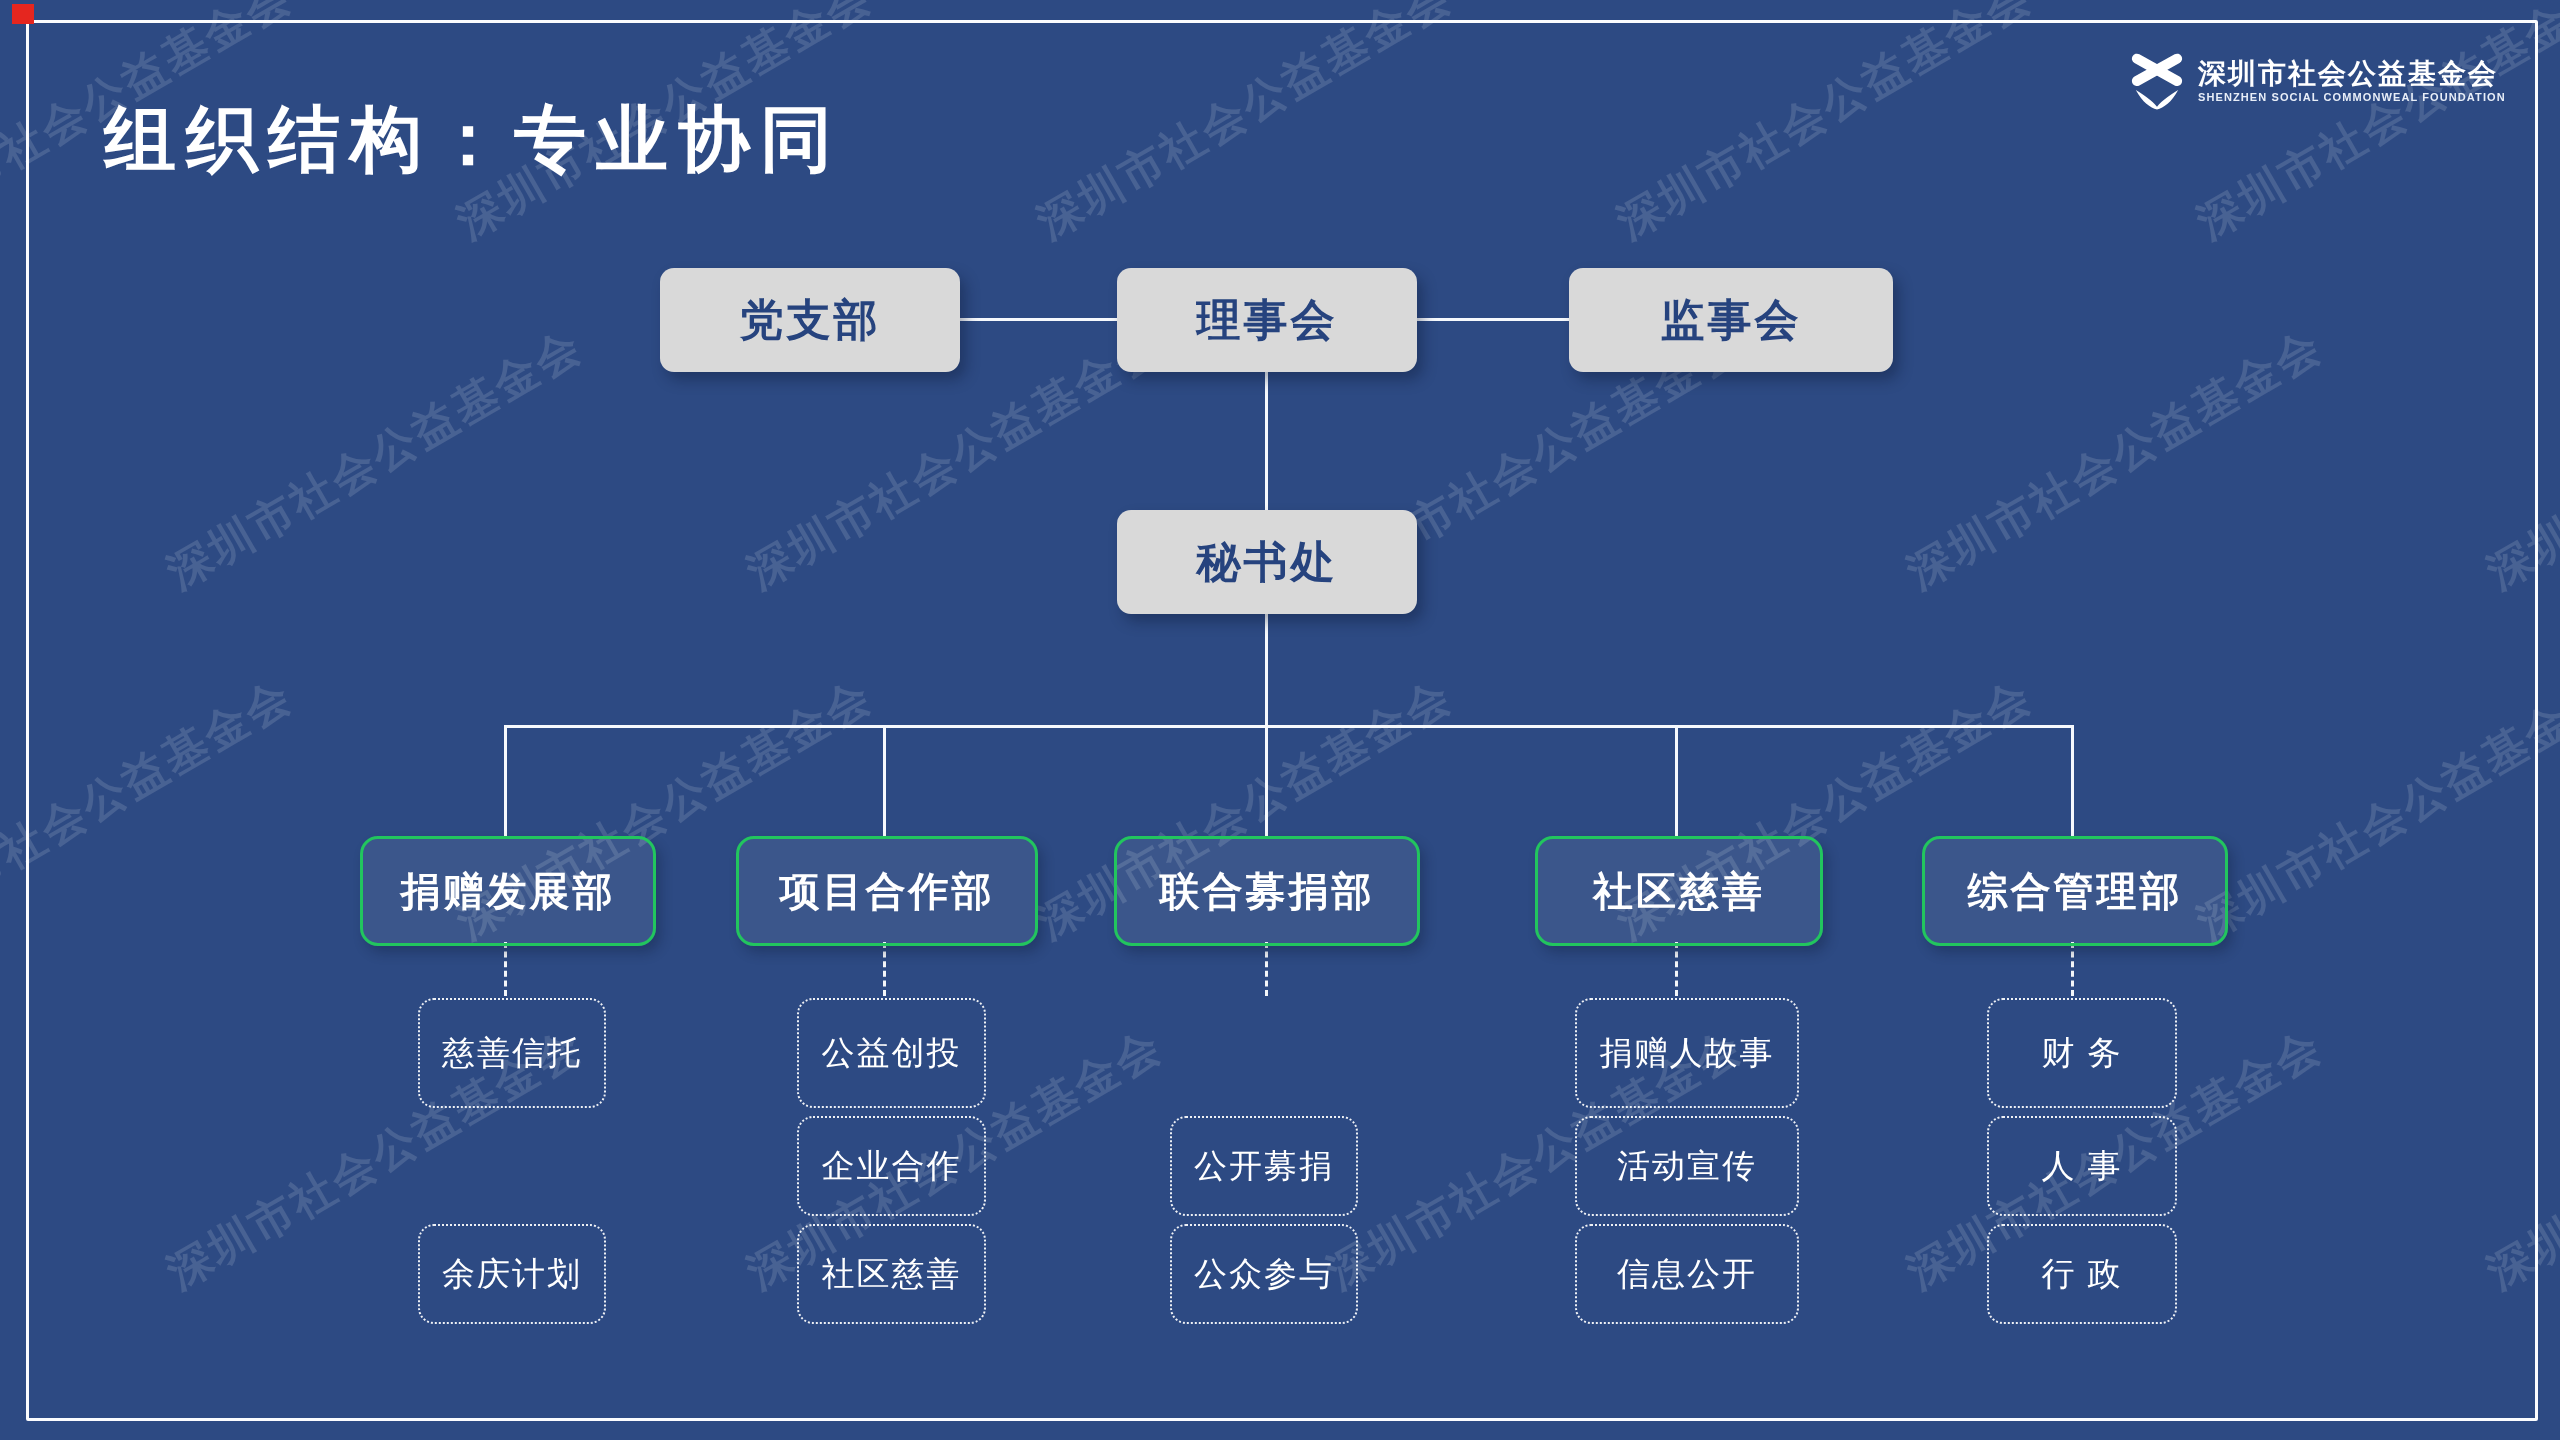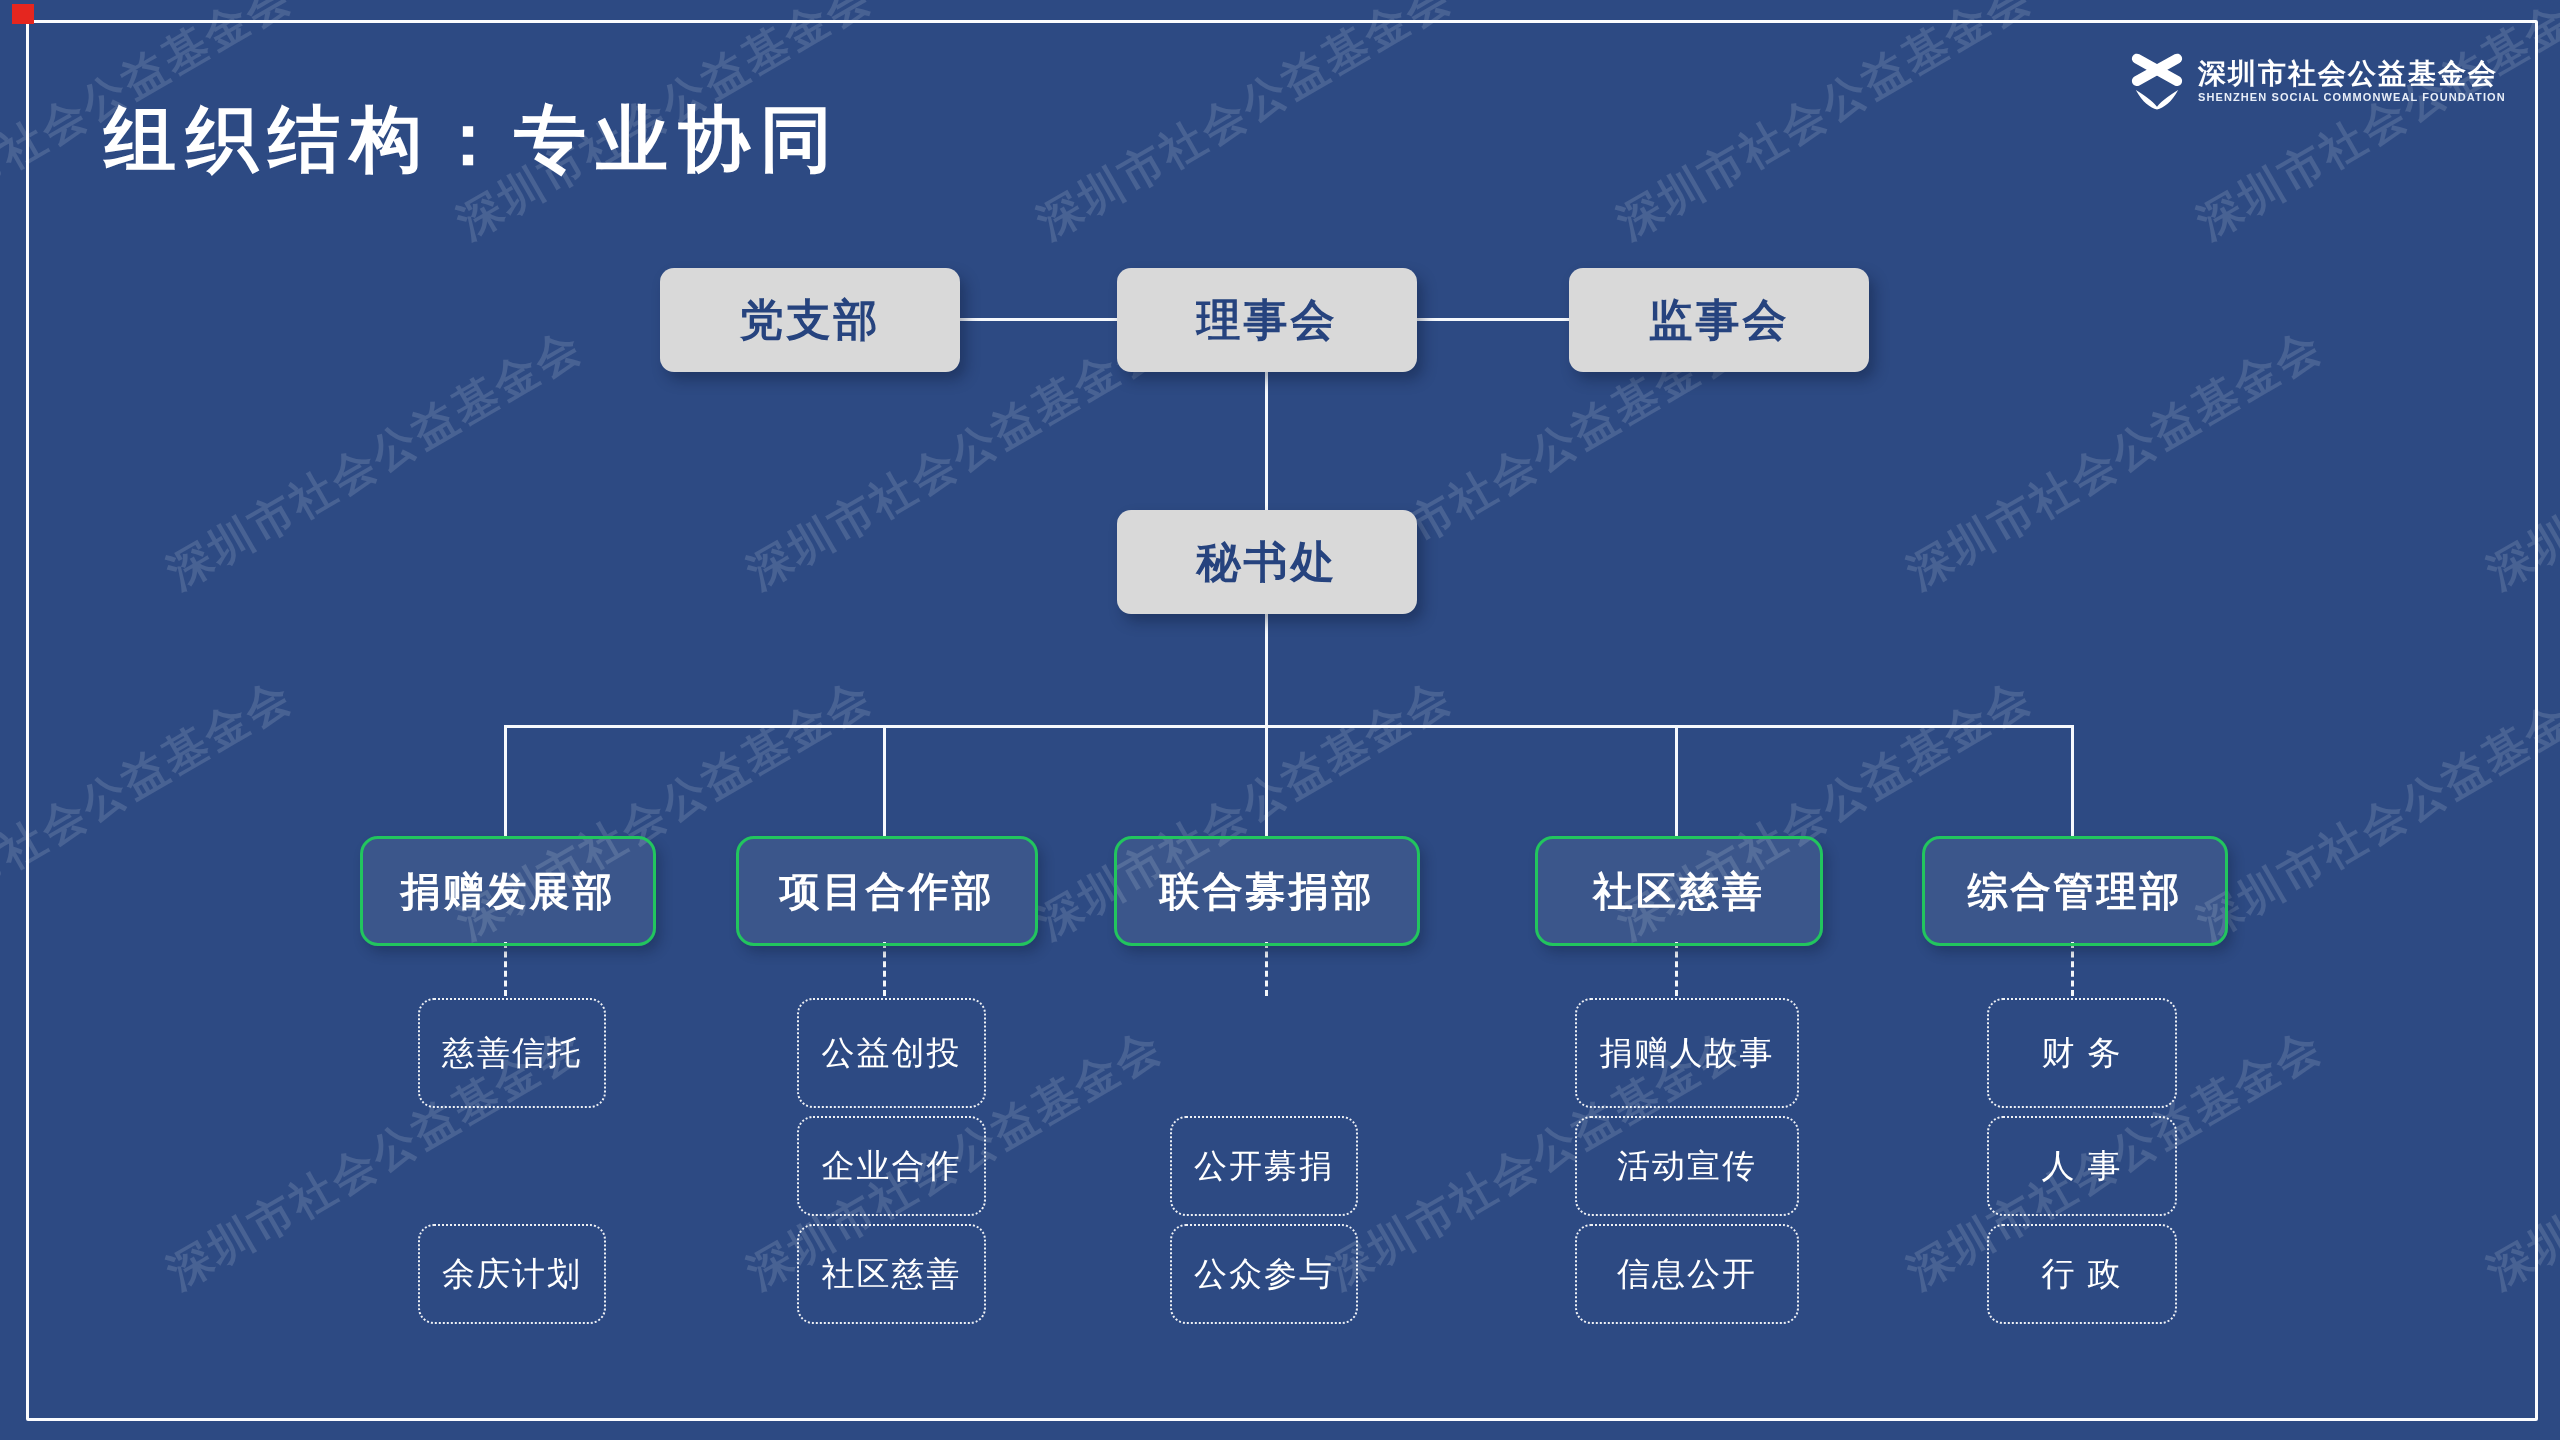--- a/index.html
+++ b/index.html
@@ -138,21 +138,21 @@
   <div class="vdash" style="left:1265px;top:942px;height:54px;"></div>
   <div class="vdash" style="left:1675px;top:942px;height:54px;"></div>
   <div class="vdash" style="left:2071px;top:942px;height:54px;"></div>
 
   <div class="gray-box" style="left:660px;top:268px;width:300px;">
     <span>党支部</span>
   </div>
   <div class="gray-box" style="left:1117px;top:268px;width:300px;">
     <span>理事会</span>
   </div>
-  <div class="gray-box" style="left:1569px;top:268px;width:300px;">
+  <div class="gray-box" style="left:1569px;top:268px;width:324px;">
     <span>监事会</span>
   </div>
 
   <div class="gray-box" style="left:1117px;top:510px;width:300px;">
     <span>秘书处</span>
   </div>
 
   <div class="dept-box" style="left:360px;width:290px;">
     <span>捐赠发展部</span>
   </div>

